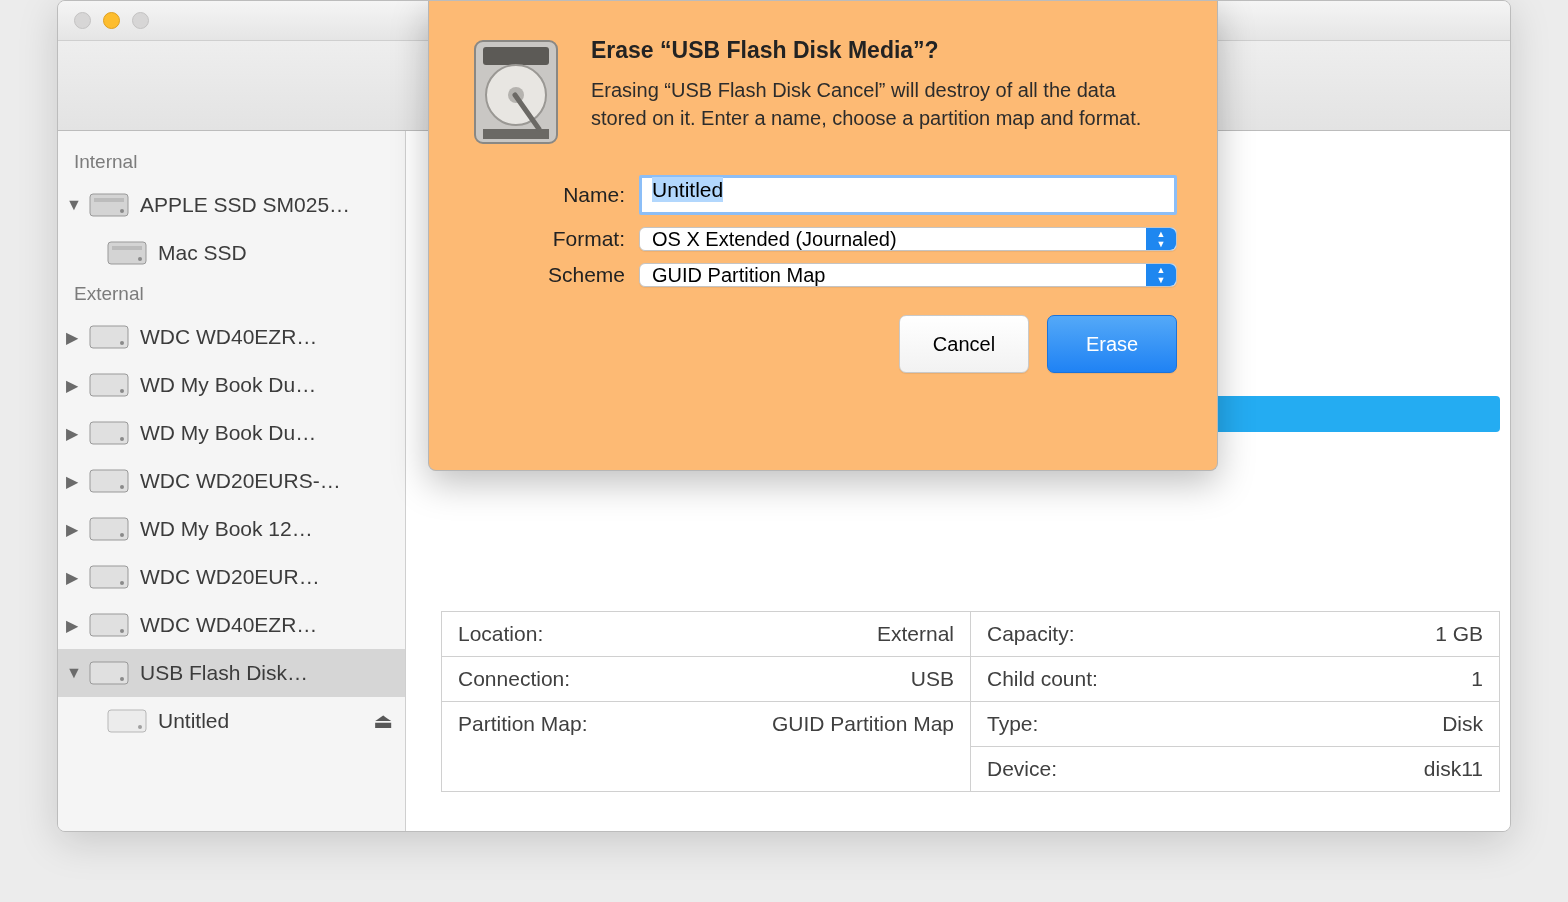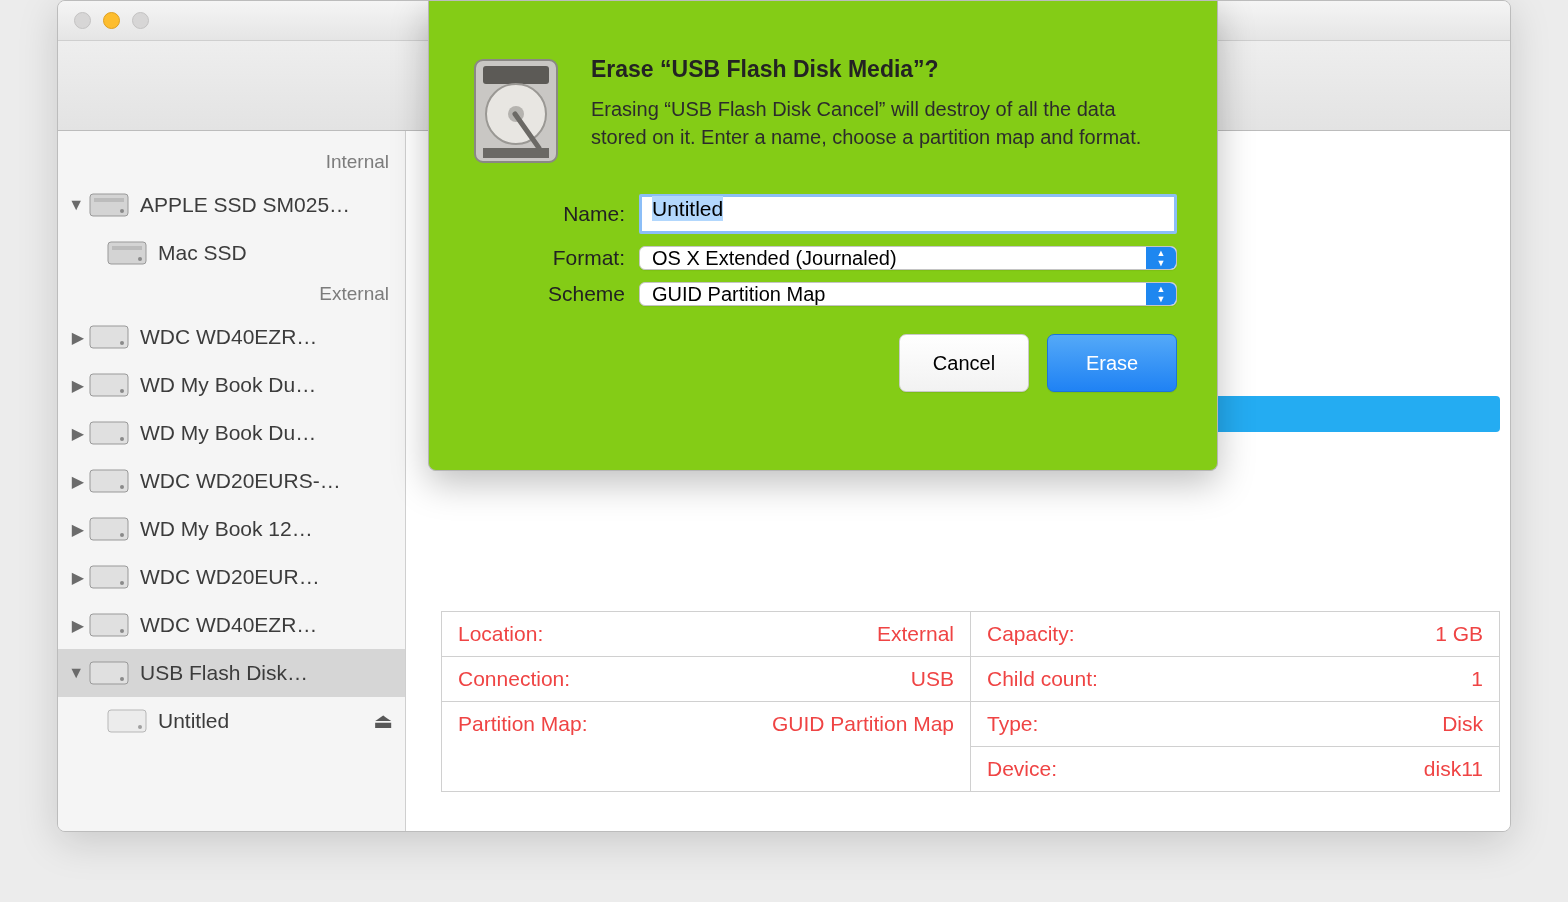--- a/index.html
+++ b/index.html
@@ -47,21 +47,21 @@
   display:flex; flex-direction:column; align-items:center;
   font-size:18px; color:#424141; gap:4px;
 }
 .tool-btn .btn-box {
   width:70px; height:36px; background:#fcfcfc;
   border:1px solid #cfcfcf; border-radius:6px;
   display:flex; align-items:center; justify-content:center;
   box-shadow: 0 1px 1px rgba(0,0,0,0.05);
 }
 .tool-btn svg { stroke:#9d9d9d; fill:none; stroke-width:1.8; }
-.content { display:flex; height: calc(100% - 130px); text-align: right; }
+.content { display:flex; height: calc(100% - 130px); }
 .sidebar {
   width:348px; background:#f5f5f5; border-right:1px solid #cfcfcf;
   padding-top:14px; font-size:21px; color:#3c3c3c;
   overflow:hidden;
 }
 .section-label { color:#7c7c7c; font-size:19px; padding:6px 16px 8px; }
 .tree-row {
   display:flex; align-items:center; height:48px; padding-left:8px;
   white-space:nowrap; overflow:hidden; text-overflow:ellipsis;
 }
@@ -70,36 +70,36 @@
 .tree-row.child { padding-left:44px; }
 .tree-row.selected { background:#d6d6d6; }
 .eject { margin-left:auto; margin-right:12px; color:#585858; }
 .main { flex:1; position:relative; background:#fff; }
 .capacity-bar {
   position:absolute; top:265px; left:40px; right:10px; height:36px;
   background:#24acf2; border-radius:4px;
 }
 .info-table {
   position:absolute; left:35px; right:10px; top:480px;
-  display:flex; gap:0; font-size:21px; color:#ef4444;
+  display:flex; gap:0; font-size:21px; color:#404040;
   background:#fff; border:1px solid #d0d0d0;
 }
 .info-col { flex:1; }
 .info-col:first-child { border-right:1px solid #d0d0d0; }
 .info-row {
   display:flex; justify-content:space-between;
   padding:10px 16px; border-bottom:1px solid #d0d0d0;
 }
 .info-row:last-child { border-bottom:none; }
 .sheet {
   position:absolute; top:0; left:370px; width:790px; height:470px;
-  background:#84cc16; border:1px solid #b6b6b6; border-top:none;
+  background:#fdba74; border:1px solid #b6b6b6; border-top:none;
   border-radius:0 0 8px 8px;
   box-shadow:0 12px 36px rgba(0,0,0,0.25);
-  z-index:50; padding:55px 40px 28px;
+  z-index:50; padding:36px 40px 28px;
 }
 .sheet-head { display:flex; gap:28px; }
 .sheet-text h2 { font-size:23px; font-weight:700; color:#232323; margin-bottom:12px; }
 .sheet-text p { font-size:20px; color:#2c2c2c; line-height:1.4; max-width:560px; }
 .form { margin-top:28px; }
 .form-row { display:flex; align-items:center; margin-bottom:12px; }
 .form-row label { width:170px; text-align:right; font-size:21px; color:#222; padding-right:14px; }
 .text-input {
   flex:1; height:40px; border:3px solid #8cbef7; border-radius:2px;
   background:#fff; font-size:21px; padding:0 10px; outline:none;

